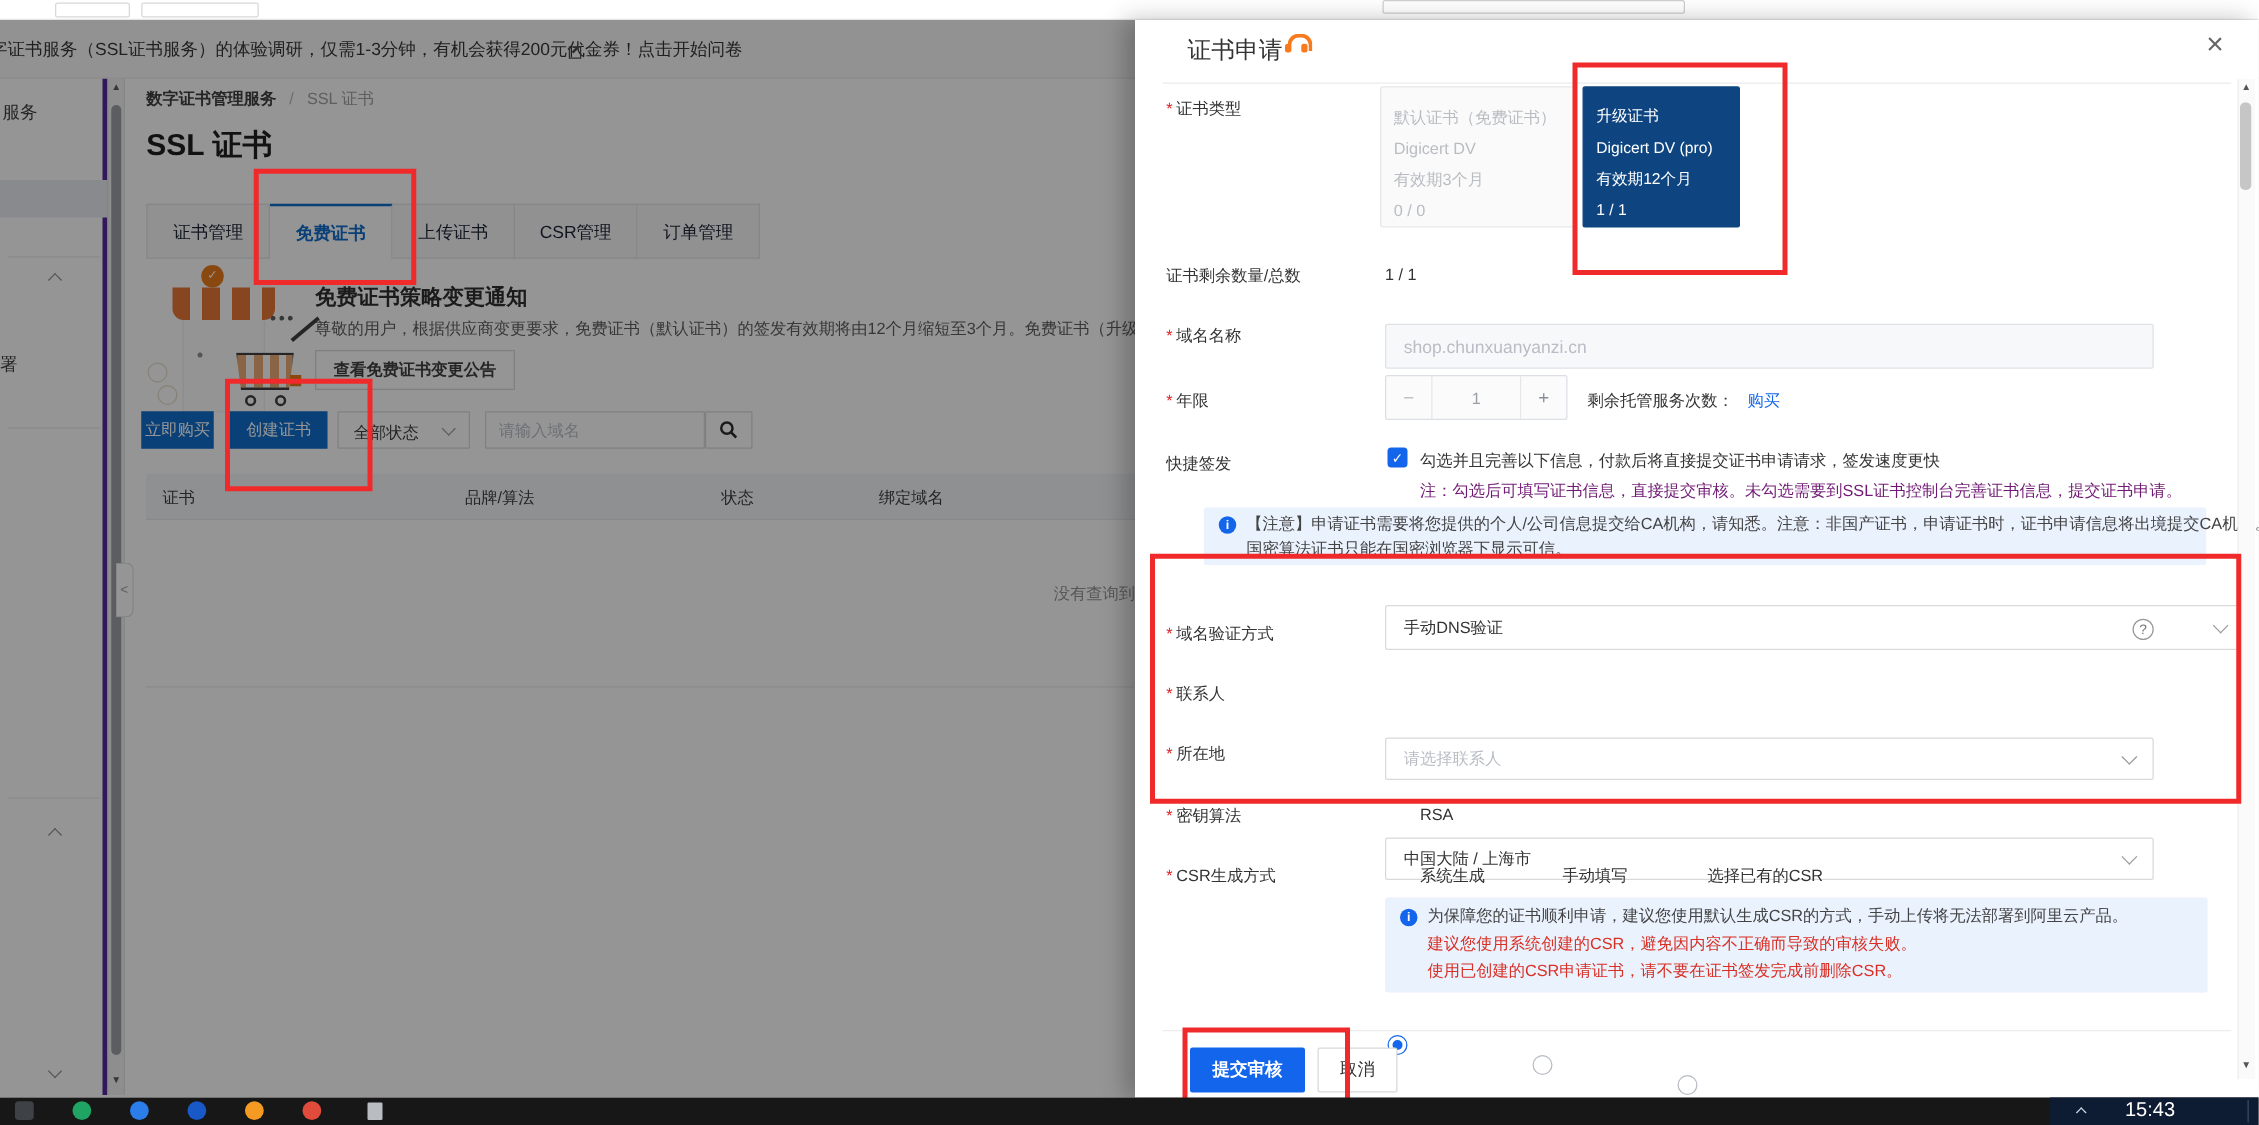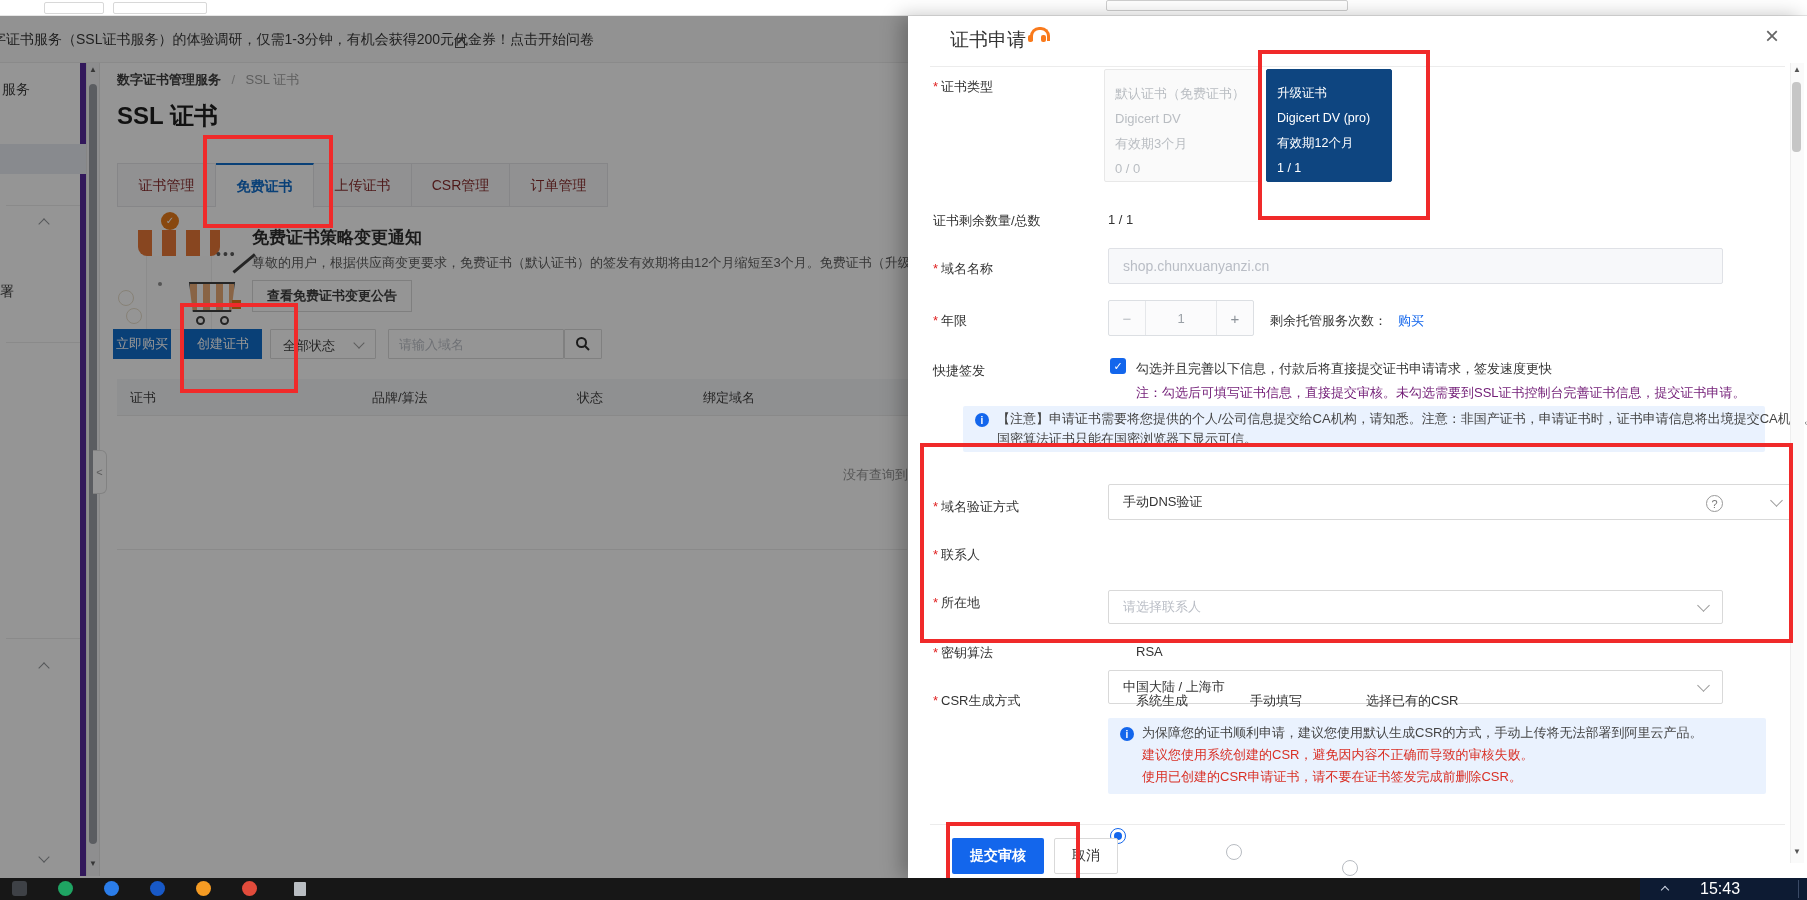--- a/index.html
+++ b/index.html
@@ -9,37 +9,37 @@
   .nowrap{white-space:nowrap;}
   
   .chrome{left:0;top:0;width:1807px;height:16px;background:#fff;border-bottom:1px solid #e6e6e6;}
   .chrome-box{border:1px solid #d8d8d8;border-radius:2px;background:#fff;}
   
   .banner{left:0;top:16px;width:1807px;height:47px;background:#fafafa;border-bottom:1px solid #ececec;}
   .banner-text{font-size:14px;color:#2b2b2b;line-height:47px;}
   .extlink{display:inline-block;width:10px;height:10px;border:1px solid #444;position:relative;margin-left:4px;}
   .extlink i{position:absolute;right:1px;top:1px;width:6px;height:1.5px;background:#444;transform:rotate(-45deg);}
   
-  .sidebar{left:0;top:63px;width:86px;height:813px;background:#fff;border-right:6px solid #4c1d95;}
+  .sidebar{left:0;top:63px;width:86px;height:813px;background:#fff;border-right:4px solid #4c1d95;}
   .side-sel{left:0;top:144px;width:86px;height:30px;background:#e7ecf2;}
   .divider{background:#ececec;height:1px;}
   .chev{width:8px;height:8px;border-right:1.5px solid #8b8f94;border-bottom:1.5px solid #8b8f94;}
   .chev-up{transform:rotate(-135deg);}
   .chev-down{transform:rotate(45deg);}
   .sscroll{left:86px;top:63px;width:14px;height:813px;background:#f2f3f5;border-left:1px solid #e3e3e3;border-right:1px solid #e3e3e3;}
   .sscroll-thumb{left:89px;top:84px;width:8px;height:760px;background:#969aa0;border-radius:4px;}
   .arrowchar{font-size:8px;color:#555;line-height:8px;}
   .collapse-handle{left:93px;top:450px;width:14px;height:44px;background:#fff;border:1px solid #ddd;border-left:none;border-radius:0 6px 6px 0;color:#999;font-size:11px;display:flex;align-items:center;justify-content:center;}
   
   .crumb-root{font-size:13px;font-weight:bold;color:#333;}
   .crumb-sep{font-size:13px;color:#b5b5b5;margin:0 6px;}
   .crumb-cur{font-size:13px;color:#9b9b9b;}
   .page-title{font-size:24px;font-weight:bold;color:#111;}
   .tabs{left:117px;top:163px;display:flex;}
-  .tab{width:97px;height:42px;line-height:42px;text-align:center;background:#f7f8fa;border:1px solid #e3e4e8;border-left:none;font-size:14px;color:#7f1d1d;}
+  .tab{width:97px;height:42px;line-height:42px;text-align:center;background:#f7f8fa;border:1px solid #e3e4e8;border-left:none;font-size:14px;color:#0f172a;}
   .tab:first-child{border-left:1px solid #e3e4e8;}
   .tab.active{background:#fff;border-top:2px solid #0064C8;border-bottom:1px solid #fff;color:#0064C8;font-weight:bold;}
   .notice-title{font-size:17px;font-weight:bold;color:#222;}
   .notice-body{font-size:13px;color:#555;}
   .ghost-btn{height:32px;border:1px solid #d7d7d7;background:#fff;font-size:13px;font-weight:bold;color:#333;display:inline-flex;align-items:center;padding:0 14px;}
   .btn-blue{background:#0064C8;color:#fff;font-size:13px;display:flex;align-items:center;justify-content:center;}
   .ctrl{border:1px solid #d9d9d9;background:#fff;border-radius:1px;}
   .filter-text{font-size:13px;color:#333;}
   .search-input{border:1px solid #d9d9d9;border-radius:1px;font-size:13px;color:#333;padding:0 10px;outline:none;font-family:inherit;}
   .search-input::placeholder{color:#b9bdc5;}
@@ -212,21 +212,21 @@
     <div>有效期12个月</div>
     <div>1 / 1</div>
   </div>
 
   <div class="abs lbl" style="left:933px;top:212px;z-index:11;">证书剩余数量/总数</div>
   <div class="abs lbl" style="left:1108px;top:212px;z-index:11;">1 / 1</div>
 
   <div class="abs lbl" style="left:933px;top:260px;z-index:11;">
     <span class="star">*</span><span>域名名称</span>
   </div>
-  <div class="abs dis-input" style="left:1108px;top:248px;width:615px;height:36px;z-index:11;">
+  <div class="abs dis-input" style="left:1108px;top:259px;width:615px;height:36px;z-index:11;">
     <span>shop.chunxuanyanzi.cn</span>
   </div>
 
   <div class="abs lbl" style="left:933px;top:312px;z-index:11;">
     <span class="star">*</span><span>年限</span>
   </div>
   <div class="abs stepper" style="left:1108px;top:300px;width:146px;height:36px;z-index:11;">
     <div class="step-btn">−</div>
     <div class="step-val">1</div>
     <div class="step-btn" style="color:#8a9097;">+</div>

